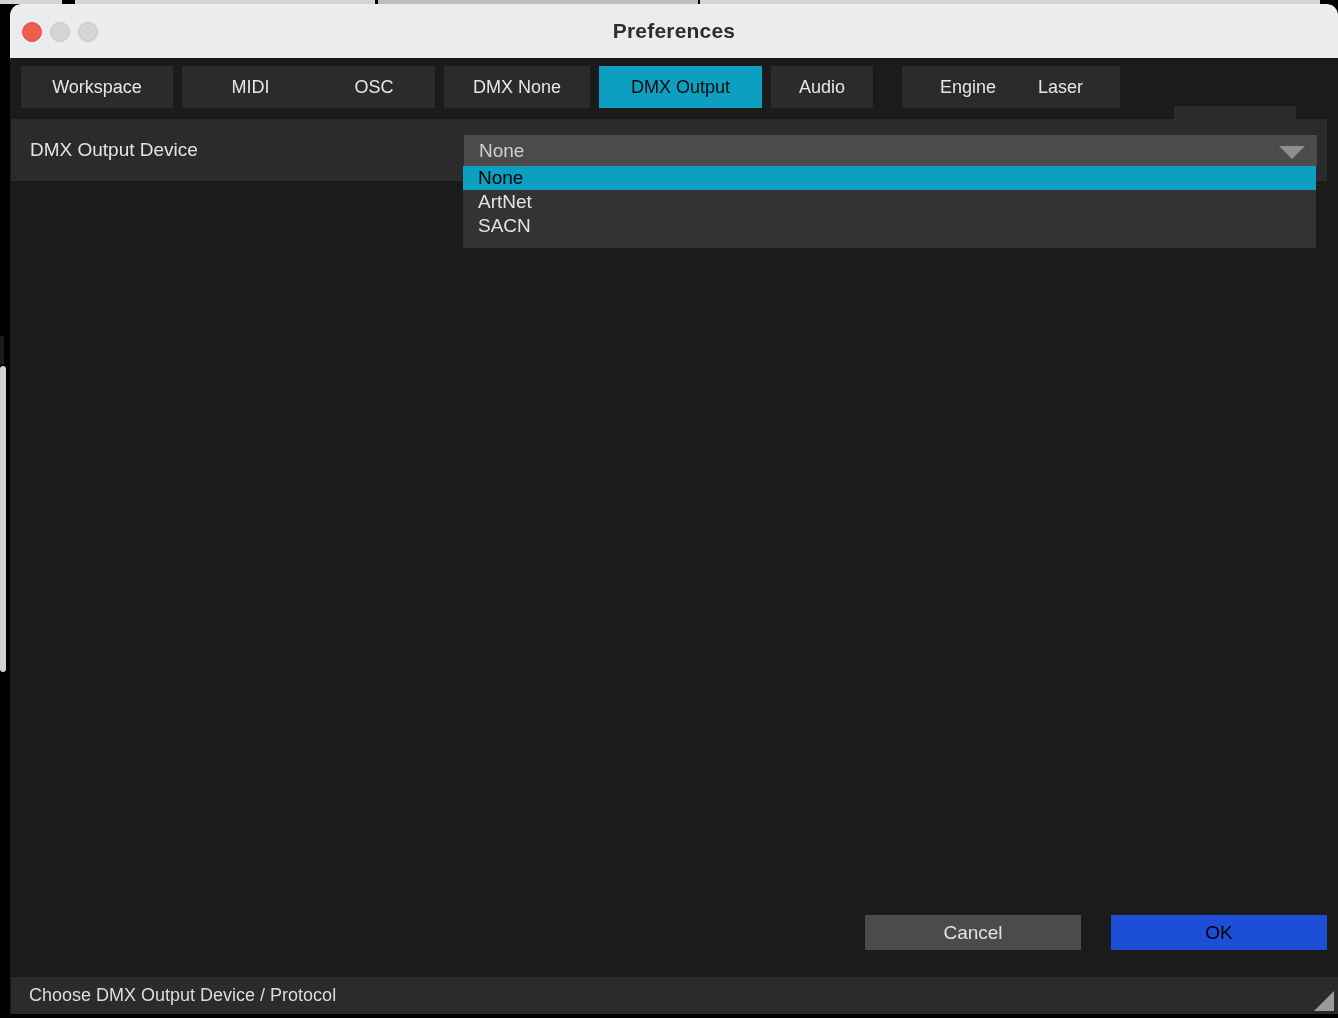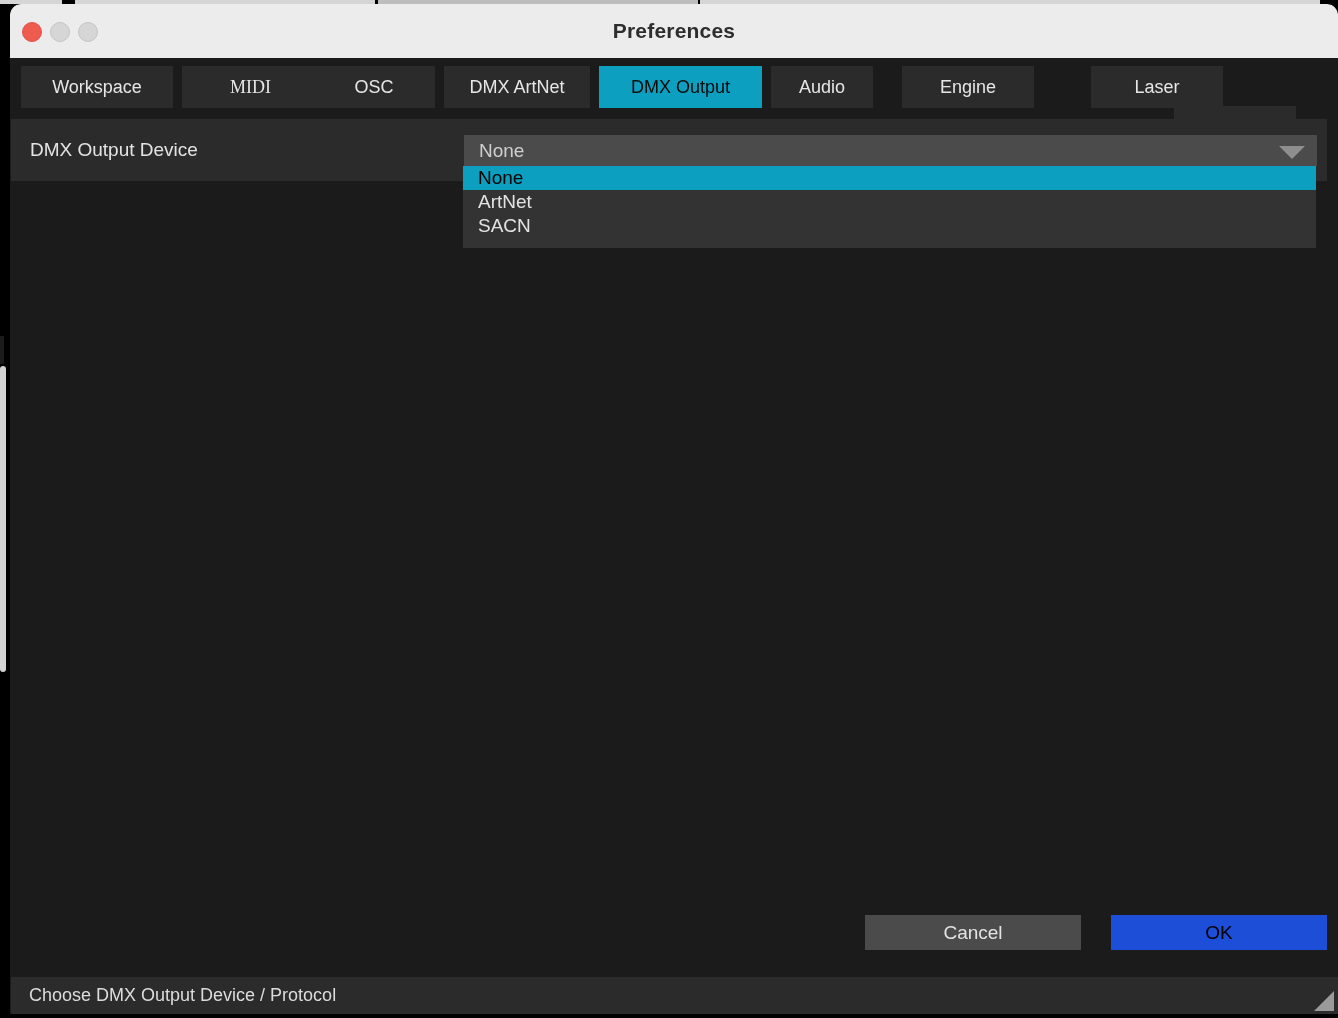--- a/index.html
+++ b/index.html
@@ -279,27 +279,27 @@
     <div id="traffic-lights">
       <div class="light close"></div>
       <div class="light min"></div>
       <div class="light max"></div>
     </div>
     <div id="window-title">Preferences</div>
   </div>
 
   <div id="tabbar">
     <div class="tab" style="left:11px;width:152px;">Workspace</div>
-    <div class="tab" style="left:172px;width:137px;font-family:Liberation Serif, serif;">MIDI</div>
+    <div class="tab" style="left:172px;width:137px;">MIDI</div>
     <div class="tab" style="left:303px;width:122px;">OSC</div>
-    <div class="tab" style="left:434px;width:146px;">DMX ArtNet</div>
+    <div class="tab" style="left:434px;width:146px;">DMX None</div>
     <div class="tab active" style="left:589px;width:163px;">DMX Output</div>
     <div class="tab" style="left:761px;width:102px;">Audio</div>
     <div class="tab" style="left:892px;width:132px;">Engine</div>
-    <div class="tab" style="left:1081px;width:132px;">Laser</div>
+    <div class="tab" style="left:991px;width:119px;">Laser</div>
     <div class="tab" style="left:1164px;width:122px;margin-top:40px;">Misc</div>
   </div>
 
   <div id="content">
 
     <div id="setting-row">
       <div id="setting-label">DMX Output Device</div>
 
       <div id="combo-field">
         <span id="combo-value">None</span>

